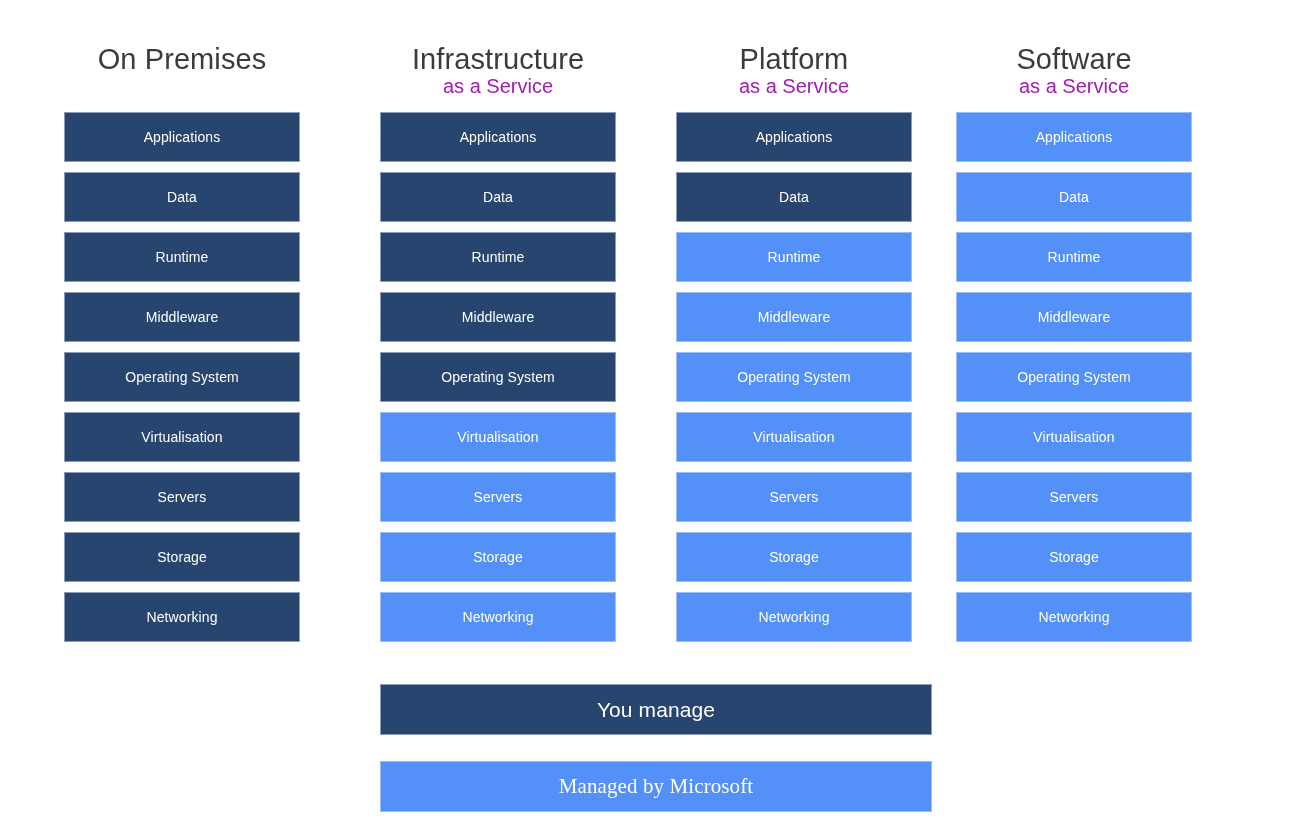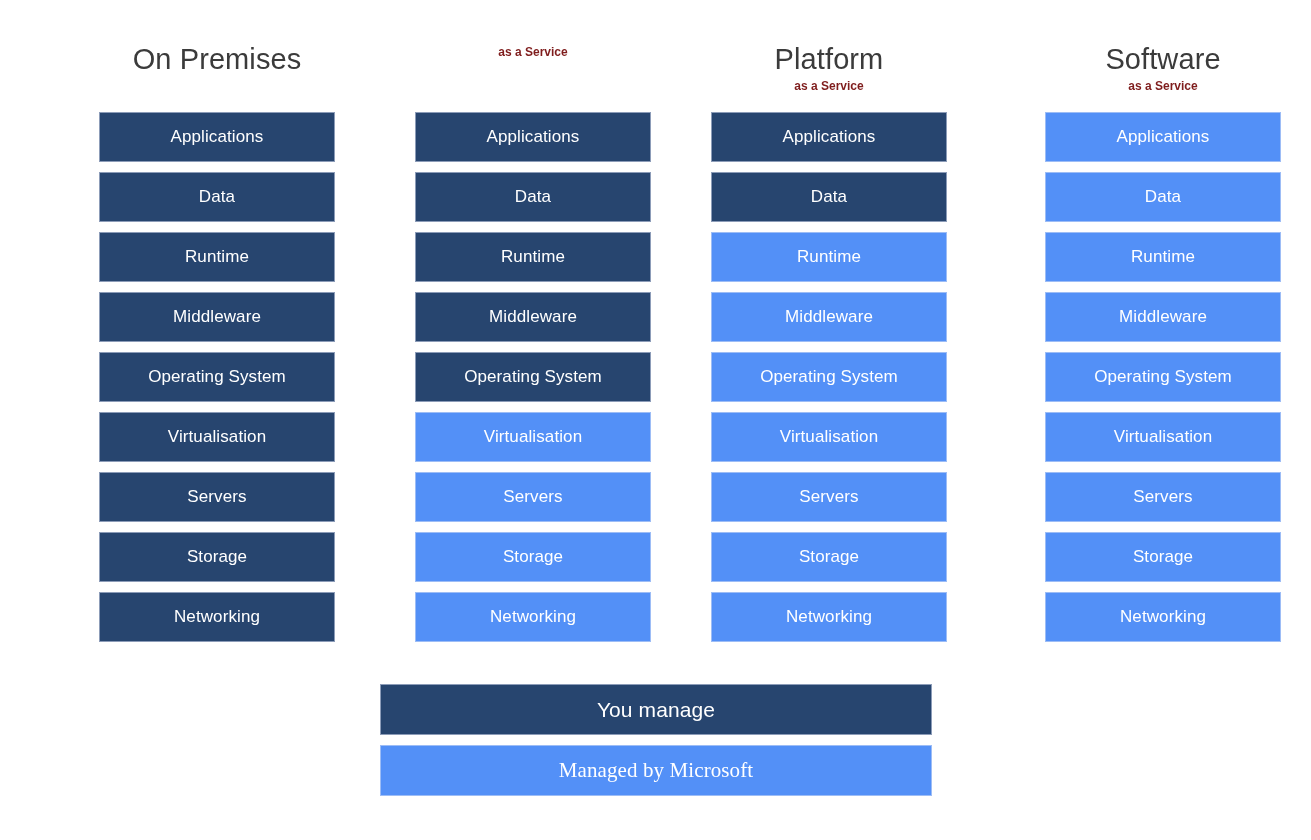--- a/index.html
+++ b/index.html
@@ -20,21 +20,20 @@
     position: relative;
     width: 1311px;
     height: 840px;
   }
 
   .column {
     position: absolute;
     top: 0;
     width: 236px;
     height: 660px;
-    margin-left: 35px;
   }
 
   .col-header {
     position: absolute;
     top: 42px;
     left: -22px;
     width: 280px;
     text-align: center;
   }
 
@@ -43,24 +42,24 @@
     font-size: 29px;
     line-height: 34px;
     font-weight: 400;
     color: #3b3b3b;
     letter-spacing: 0.1px;
     white-space: nowrap;
   }
 
   .col-subtitle {
     display: block;
-    font-size: 12px;
+    font-size: 20px;
     line-height: 19px;
-    font-weight: 700;
-    color: #7f1d1d;
+    font-weight: 400;
+    color: #a21caf;
     margin-top: 1px;
     white-space: nowrap;
   }
 
   .col-subtitle:empty {
     display: none;
   }
 
   .stack {
     position: absolute;
@@ -72,21 +71,21 @@
   .layer-box {
     position: relative;
     box-sizing: border-box;
     width: 236px;
     height: 50px;
     margin-bottom: 10px;
     display: flex;
     align-items: center;
     justify-content: center;
     color: #ffffff;
-    font-size: 17px;
+    font-size: 14px;
     font-weight: 400;
     letter-spacing: 0.1px;
     white-space: nowrap;
     border: 1px solid rgba(140,160,195,0.55);
   }
 
   .layer-box.dark {
     background: #27456f;
     border-color: #8c9cb8;
   }
@@ -100,21 +99,21 @@
     position: absolute;
     left: 380px;
     top: 684px;
     width: 552px;
   }
 
   .legend-bar {
     box-sizing: border-box;
     width: 552px;
     height: 51px;
-    margin-bottom: 10px;
+    margin-bottom: 26px;
     display: flex;
     align-items: center;
     justify-content: center;
     color: #ffffff;
     font-size: 21px;
     font-weight: 400;
     letter-spacing: 0.1px;
     white-space: nowrap;
     border: 1px solid rgba(140,160,195,0.55);
   }
@@ -147,20 +146,21 @@
           <div class="layer-box dark">Middleware</div>
           <div class="layer-box dark">Operating System</div>
           <div class="layer-box dark">Virtualisation</div>
           <div class="layer-box dark">Servers</div>
           <div class="layer-box dark">Storage</div>
           <div class="layer-box dark">Networking</div>
         </div>
       </div>
       <div class="column" style="left: 380px;">
         <div class="col-header">
+          <span class="col-title">Infrastructure</span>
           <span class="col-subtitle">as a Service</span>
         </div>
         <div class="stack">
           <div class="layer-box dark">Applications</div>
           <div class="layer-box dark">Data</div>
           <div class="layer-box dark">Runtime</div>
           <div class="layer-box dark">Middleware</div>
           <div class="layer-box dark">Operating System</div>
           <div class="layer-box light">Virtualisation</div>
           <div class="layer-box light">Servers</div>
@@ -178,21 +178,21 @@
           <div class="layer-box dark">Data</div>
           <div class="layer-box light">Runtime</div>
           <div class="layer-box light">Middleware</div>
           <div class="layer-box light">Operating System</div>
           <div class="layer-box light">Virtualisation</div>
           <div class="layer-box light">Servers</div>
           <div class="layer-box light">Storage</div>
           <div class="layer-box light">Networking</div>
         </div>
       </div>
-      <div class="column" style="left: 1010px;">
+      <div class="column" style="left: 956px;">
         <div class="col-header">
           <span class="col-title">Software</span>
           <span class="col-subtitle">as a Service</span>
         </div>
         <div class="stack">
           <div class="layer-box light">Applications</div>
           <div class="layer-box light">Data</div>
           <div class="layer-box light">Runtime</div>
           <div class="layer-box light">Middleware</div>
           <div class="layer-box light">Operating System</div>

